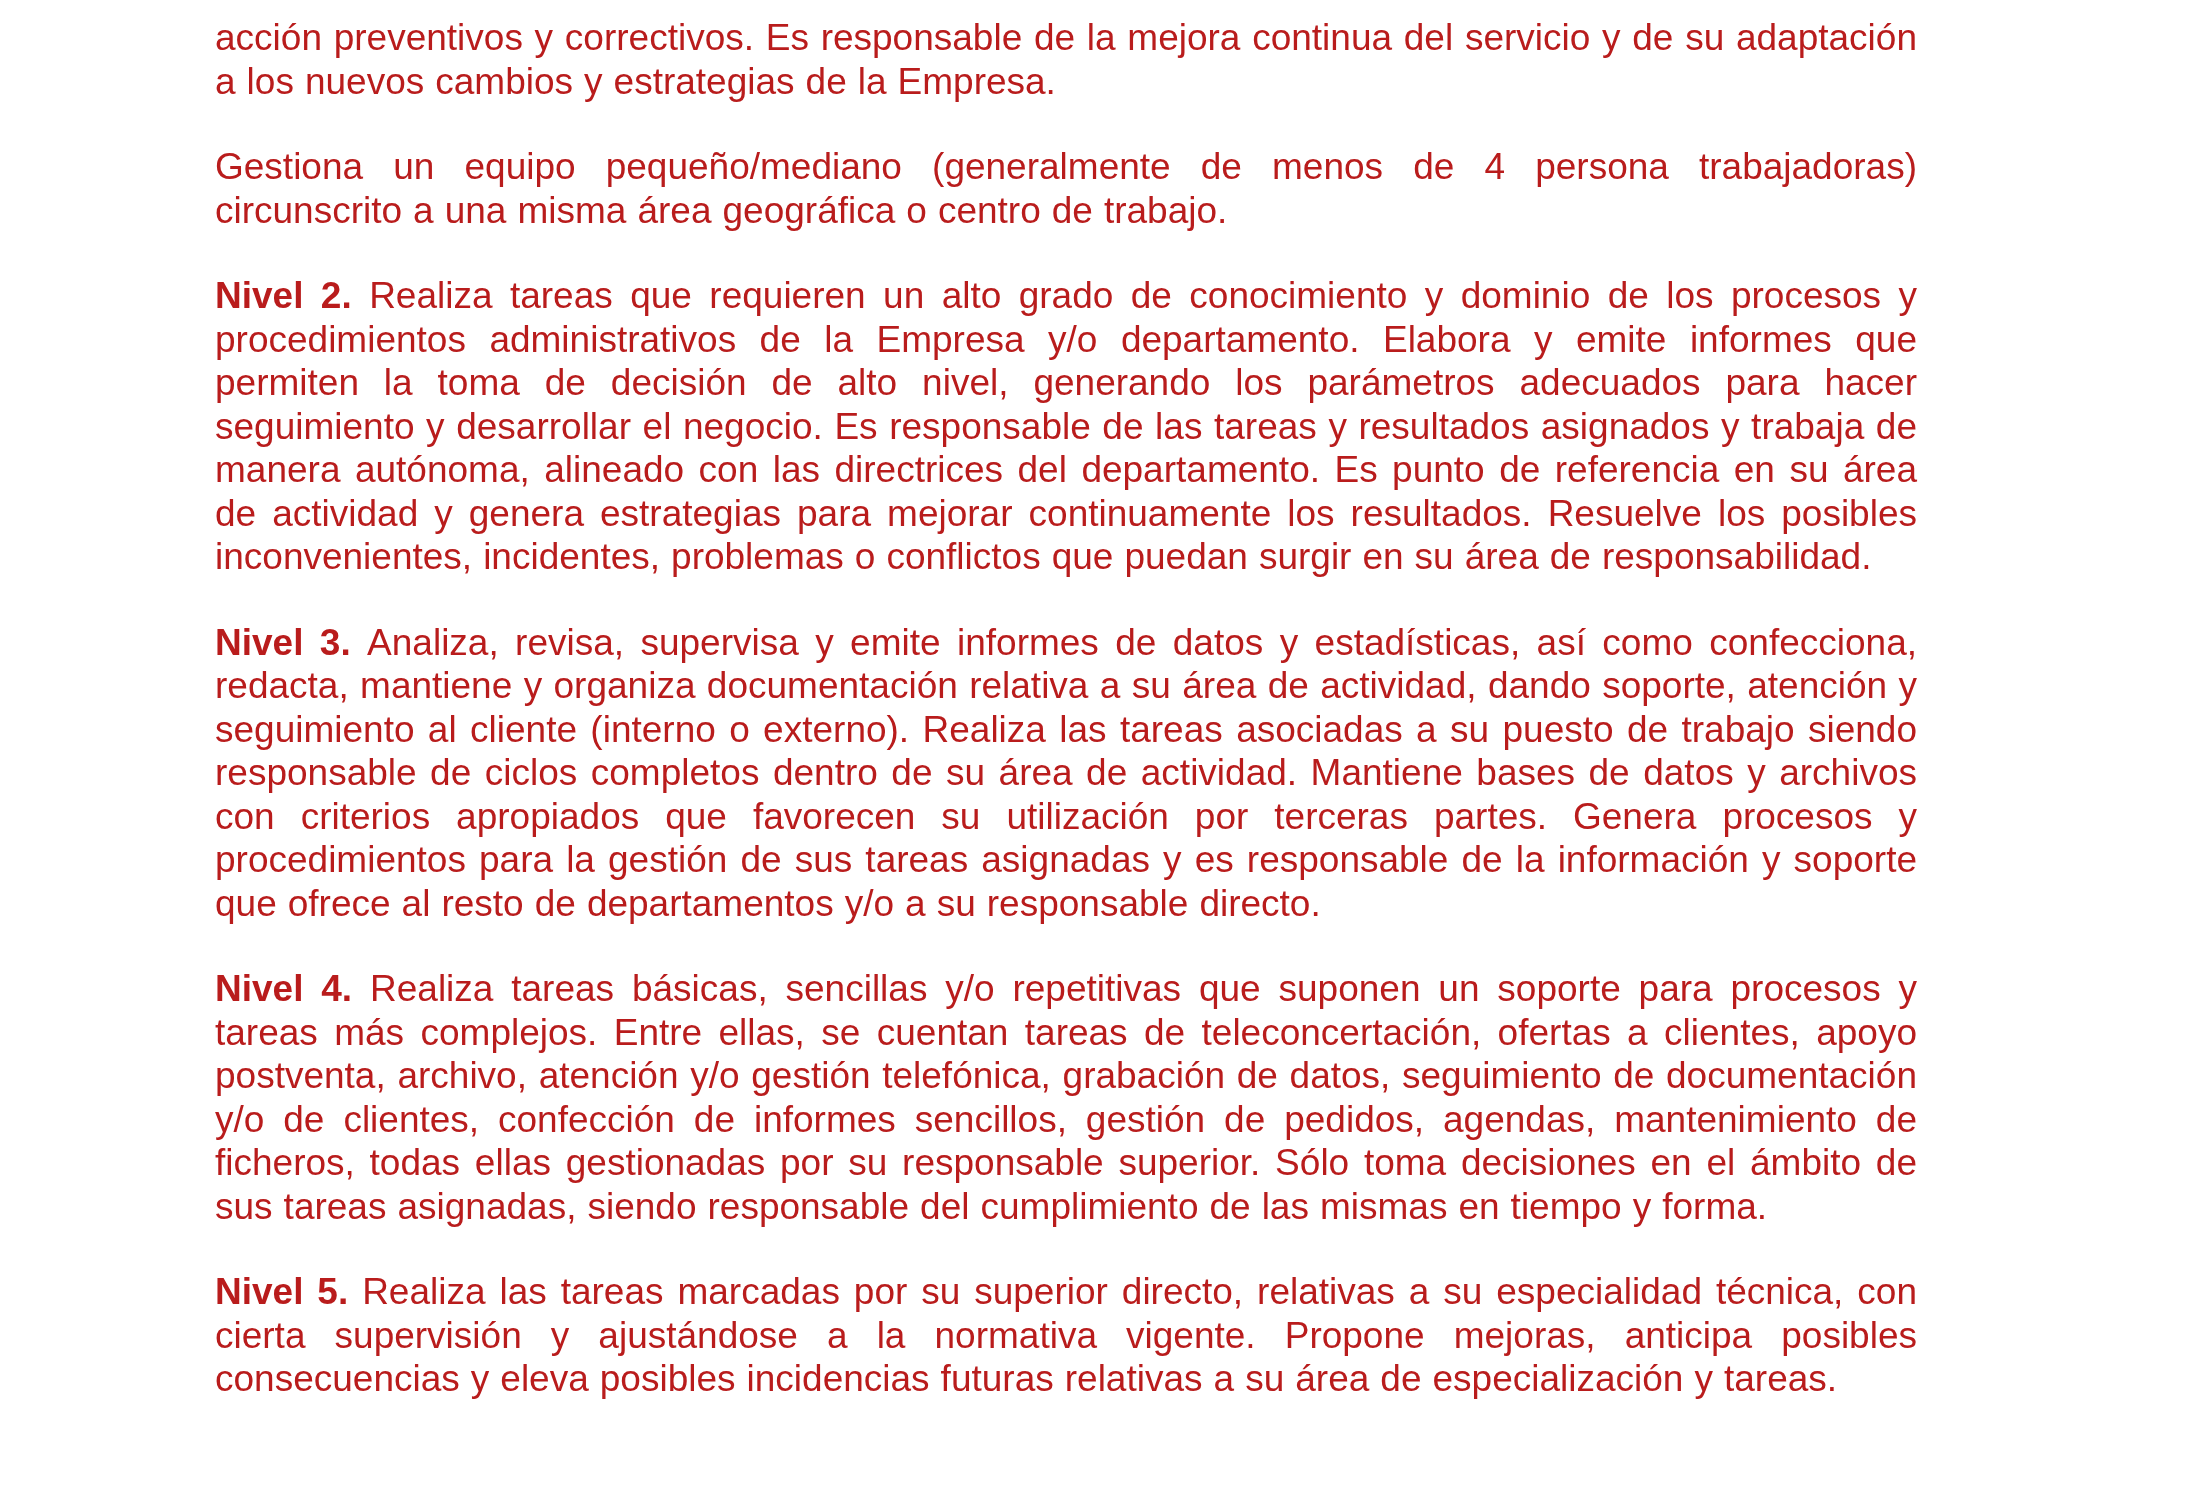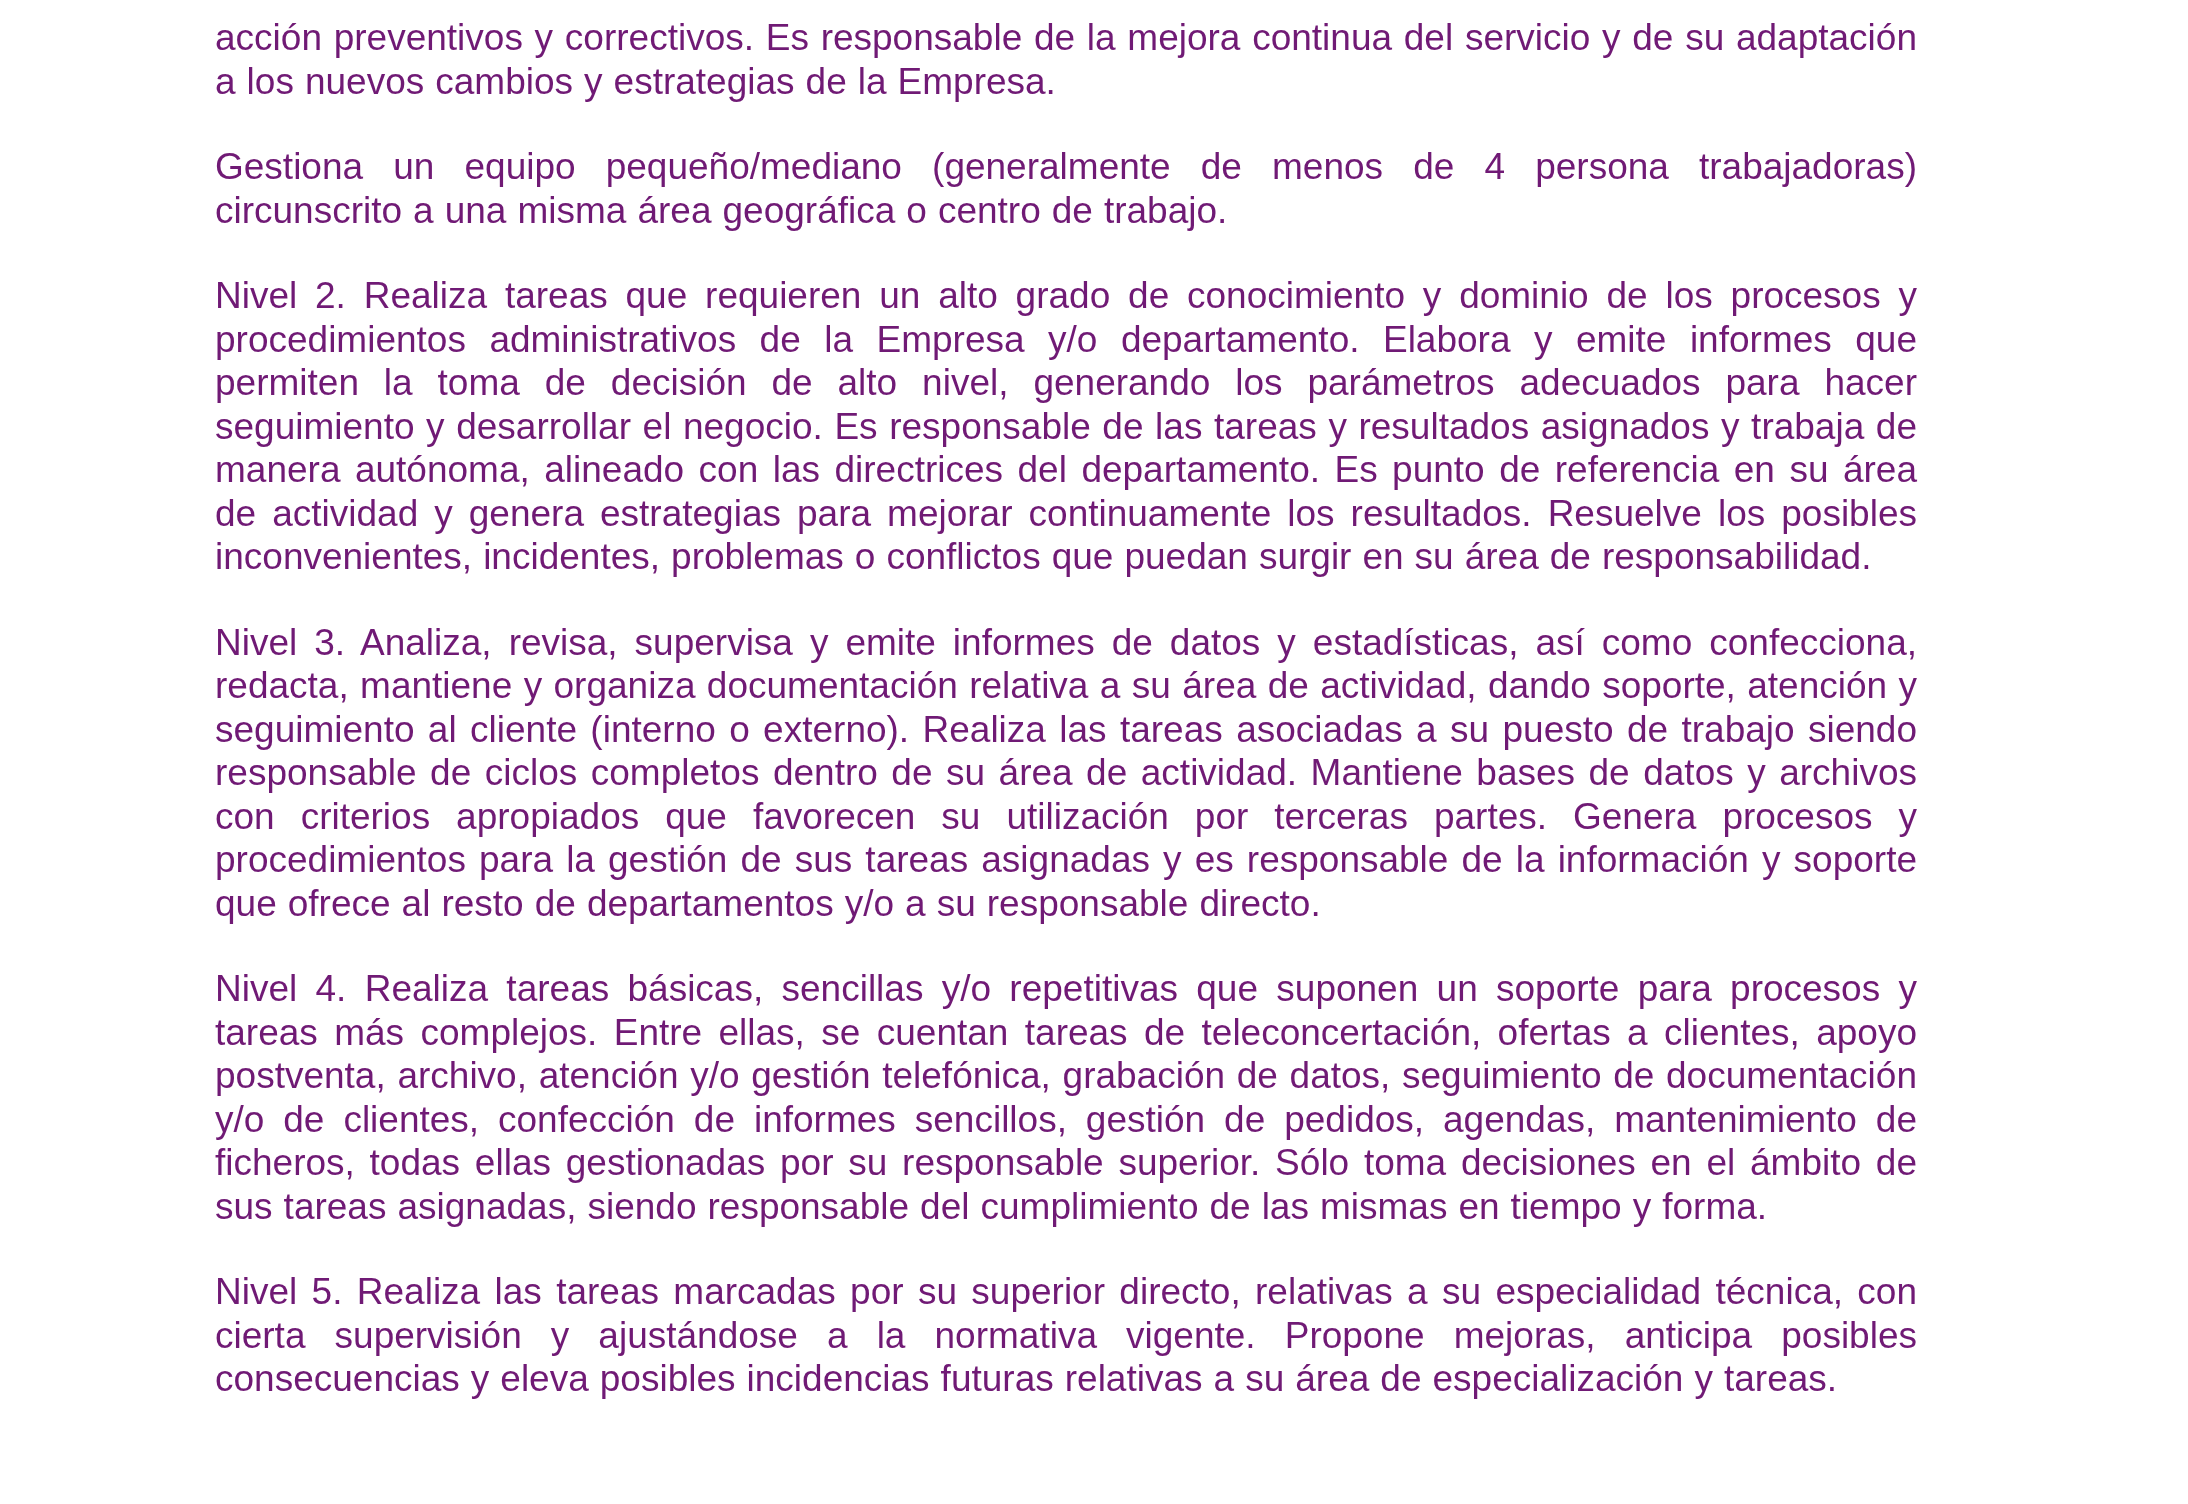--- a/index.html
+++ b/index.html
@@ -18,29 +18,29 @@
     position: absolute;
     left: 215px;
     top: 16px;
     width: 1702px;
   }
   .doc-paragraph {
     margin: 0 0 42px 0;
     font-family: "Liberation Sans", sans-serif;
     font-size: 37px;
     line-height: 43.5px;
-    color: #701a75;
+    color: #b91c1c;
     text-align: justify;
     word-spacing: 0.02em;
   }
   .doc-paragraph:last-child {
     margin-bottom: 0;
   }
   .level-label {
-    font-weight: 400;
+    font-weight: 700;
   }
 </style>
 </head>
 <body>
 
 <div class="page">
   <div class="text-block">
 
     <p class="doc-paragraph"><span class="level-label"></span><span>acción preventivos y correctivos. Es responsable de la mejora continua del servicio y de su adaptación a los nuevos cambios y estrategias de la Empresa.</span></p>
 

